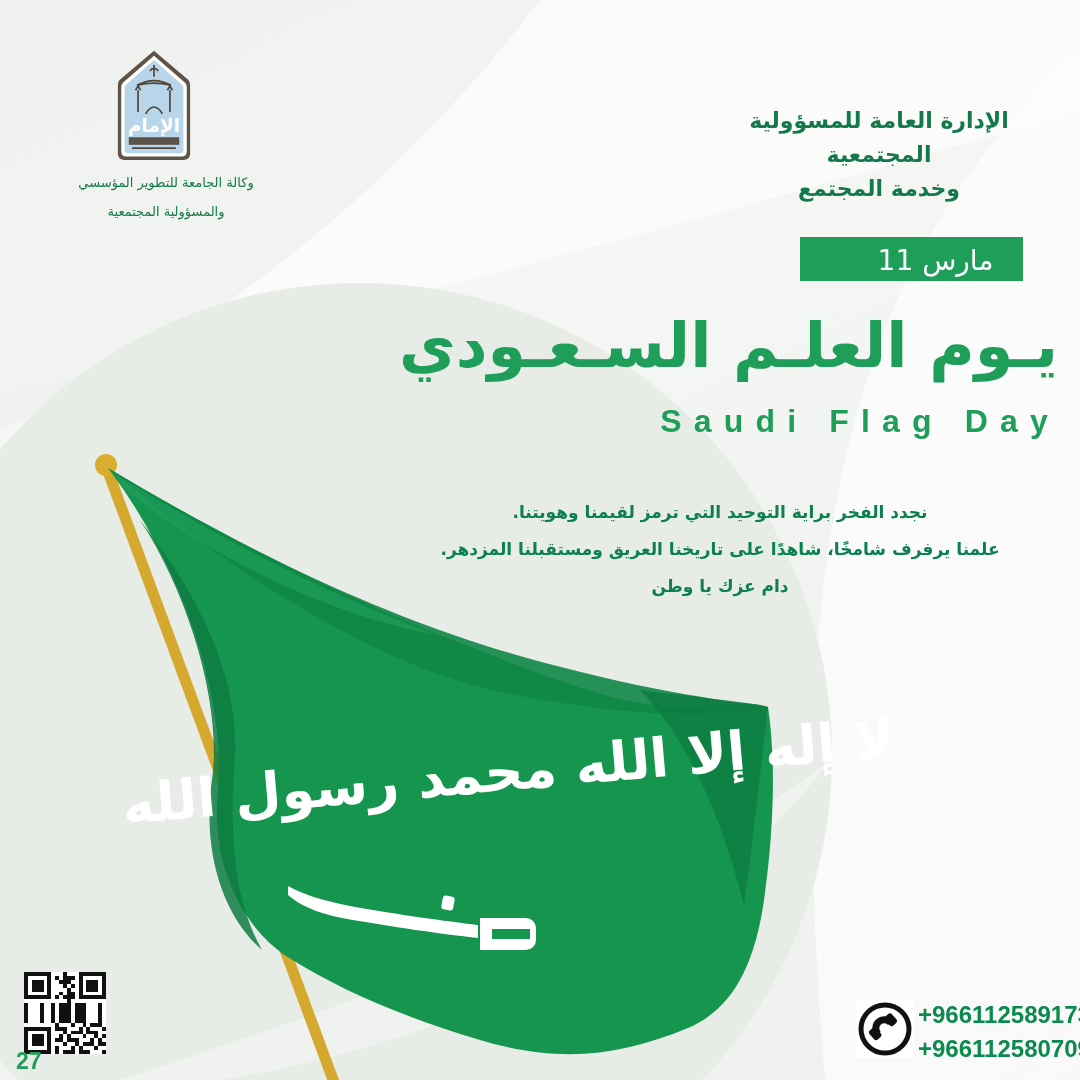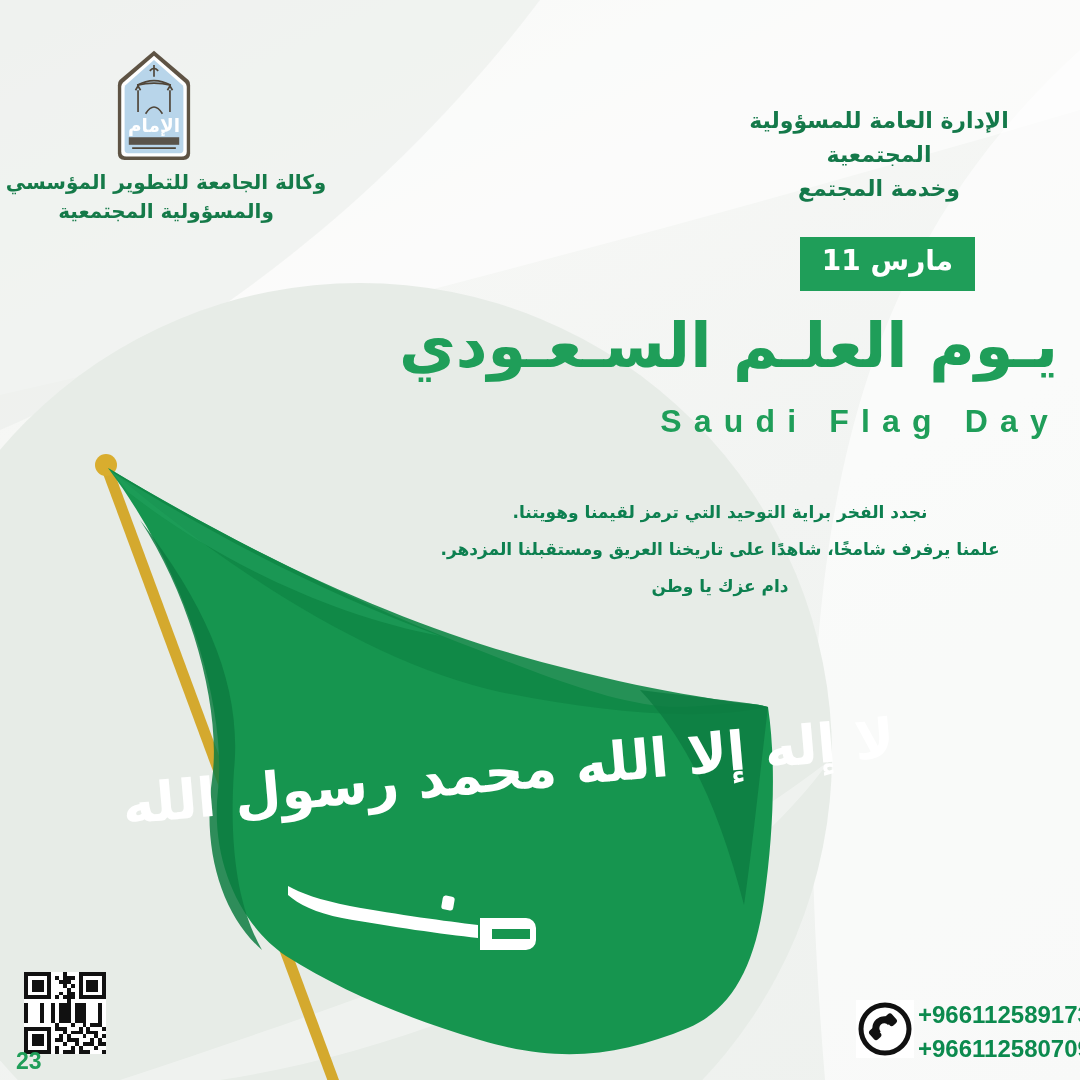--- a/index.html
+++ b/index.html
@@ -4,27 +4,27 @@
 <style>
   html,body{margin:0;padding:0;}
   body{width:1080px;height:1080px;overflow:hidden;background:#f2f4f2;}
   .canvas{position:relative;width:1080px;height:1080px;overflow:hidden;
           font-family:"DejaVu Sans",sans-serif;
           background:linear-gradient(155deg,#edf0ed 0%,#f6f7f5 28%,#f2f4f2 55%,#eef1ee 100%);}
   .abs{position:absolute;}
   svg{display:block;}
   
   .unit-block{left:0px;top:168px;width:332px;text-align:center;
-              color:#157a49;font-weight:bold;font-size:20px;line-height:29px;direction:rtl;}
+              color:#157a49;font-weight:normal;font-size:13px;line-height:29px;direction:rtl;}
   .dept-block{right:16px;top:104px;width:370px;text-align:center;
               color:#14794a;font-weight:bold;font-size:22px;line-height:34px;direction:rtl;}
   
-  .date-badge{left:800px;top:237px;width:175px;height:54px;background:#1f9e59;
-              color:#ffffff;font-weight:bold;font-size:28px;line-height:47px;
-              text-align:center;direction:rtl;letter-spacing:1px;}
+  .date-badge{left:800px;top:237px;width:175px;height:44px;background:#1f9e59;
+              color:#ffffff;font-weight:normal;font-size:28px;line-height:47px;
+              text-align:center;direction:rtl;letter-spacing:1px;padding-left:48px;}
   .title-ar{right:22px;top:300px;width:700px;text-align:right;direction:rtl;
             color:#1f9e59;font-weight:bold;font-size:62px;line-height:92px;}
   .title-en{right:20px;top:403px;width:640px;text-align:right;
             color:#1f9e59;font-weight:bold;font-size:32px;letter-spacing:0.38em;
             font-family:"Liberation Sans","DejaVu Sans",sans-serif;}
   .message{left:370px;top:494px;width:700px;text-align:center;direction:rtl;
            color:#0d8050;font-weight:bold;font-size:17px;line-height:37px;}
   
   .page-number{left:16px;top:1048px;color:#1f9e59;font-weight:bold;font-size:23px;
                font-family:"Liberation Sans","DejaVu Sans",sans-serif;}
@@ -265,21 +265,21 @@
         <rect x="8" y="20" width="1" height="1"></rect>
         <rect x="10" y="20" width="1" height="1"></rect>
         <rect x="11" y="20" width="1" height="1"></rect>
         <rect x="12" y="20" width="1" height="1"></rect>
         <rect x="14" y="20" width="1" height="1"></rect>
         <rect x="15" y="20" width="1" height="1"></rect>
         <rect x="16" y="20" width="1" height="1"></rect>
         <rect x="20" y="20" width="1" height="1"></rect>
       </g>
   </svg>
-  <div class="abs page-number">23</div>
+  <div class="abs page-number">27</div>
 
   <svg class="abs" style="left:856px;top:1000px" width="58" height="58" viewBox="0 0 58 58">
     <rect x="0" y="0" width="58" height="58" fill="#ffffff"></rect>
     <circle cx="29" cy="29" r="24" fill="none" stroke="#111111" stroke-width="5"></circle>
     <g transform="rotate(-42 29 29)" fill="#111111">
       <path d="M17,24 a12,12 0 0 0 24,0 l-7,0 a5,5 0 0 1 -10,0 Z" transform="rotate(180 29 26)"></path>
       <rect x="14" y="20" width="9" height="12" rx="3"></rect>
       <rect x="35" y="20" width="9" height="12" rx="3"></rect>
     </g>
   </svg>

